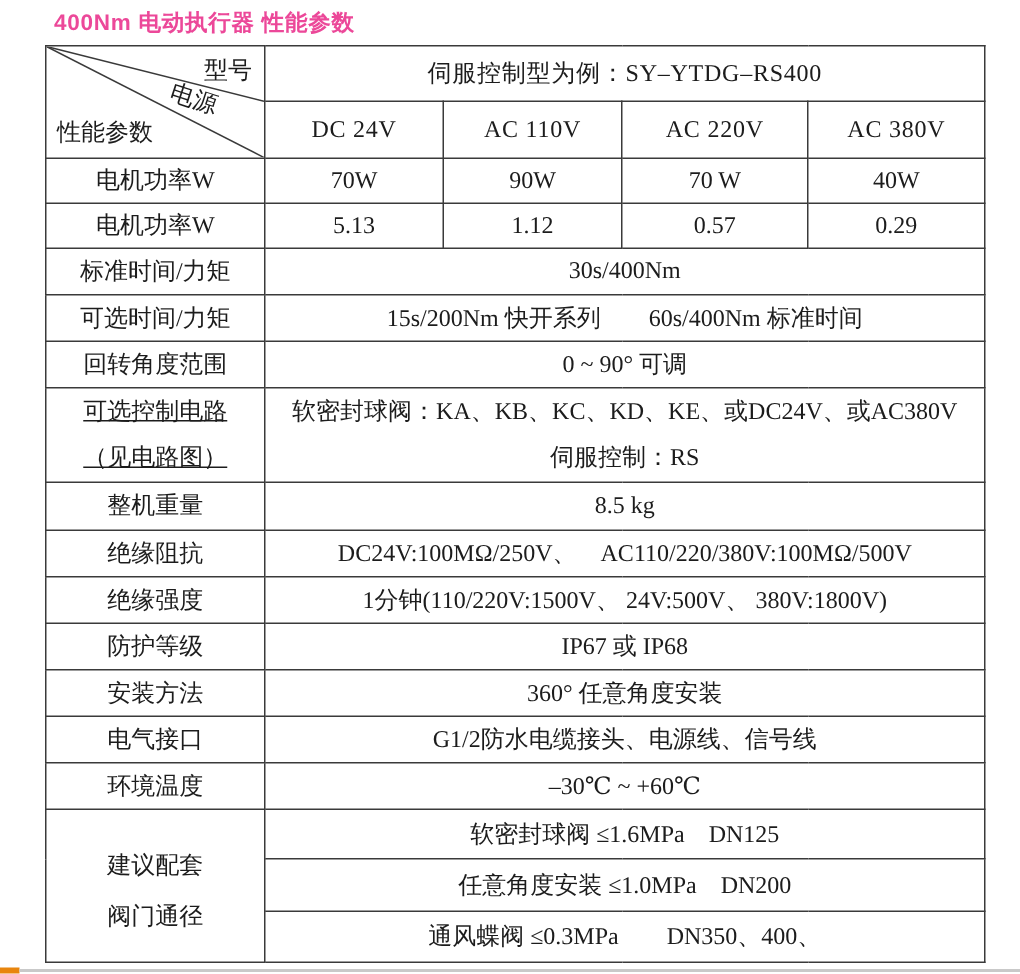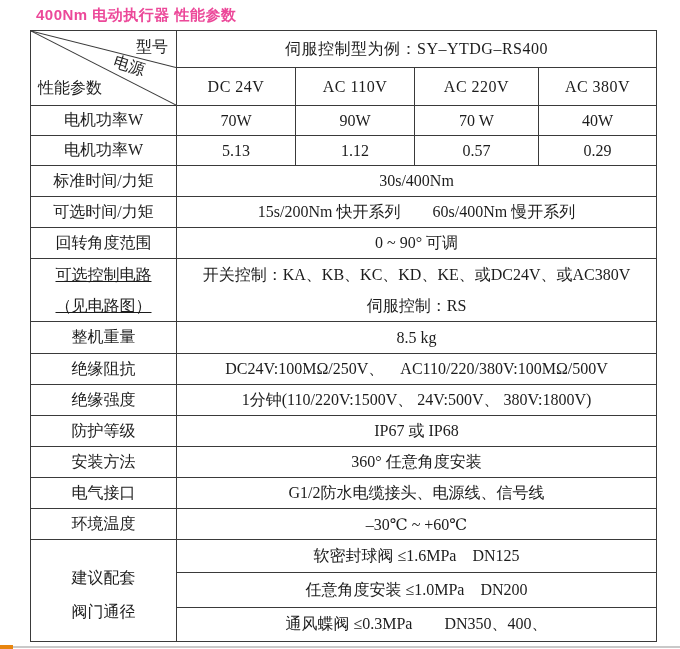--- a/index.html
+++ b/index.html
@@ -97,34 +97,34 @@
     <td>0.57</td>
     <td>0.29</td>
   </tr>
 
   <tr class="h31">
     <td class="label-cell">标准时间/力矩</td>
     <td class="val-wide" colspan="4">30s/400Nm</td>
   </tr>
   <tr class="h31">
     <td class="label-cell">可选时间/力矩</td>
-    <td class="val-wide" colspan="4">15s/200Nm 快开系列　　60s/400Nm 慢开系列</td>
+    <td class="val-wide" colspan="4">15s/200Nm 快开系列　　60s/400Nm 标准时间</td>
   </tr>
   <tr class="h31">
     <td class="label-cell">回转角度范围</td>
     <td class="val-wide" colspan="4">0 ~ 90° 可调</td>
   </tr>
 
   <tr class="h62">
     <td class="label-cell two-line">
       <div>可选控制电路</div>
       <div>（见电路图）</div>
     </td>
     <td class="ctrl-val" colspan="4">
-      <div>开关控制：KA、KB、KC、KD、KE、或DC24V、或AC380V</div>
+      <div>软密封球阀：KA、KB、KC、KD、KE、或DC24V、或AC380V</div>
       <div>伺服控制：RS</div>
     </td>
   </tr>
 
   <tr class="h32">
     <td class="label-cell">整机重量</td>
     <td class="val-wide" colspan="4">8.5 kg</td>
   </tr>
   <tr class="h31">
     <td class="label-cell">绝缘阻抗</td>

